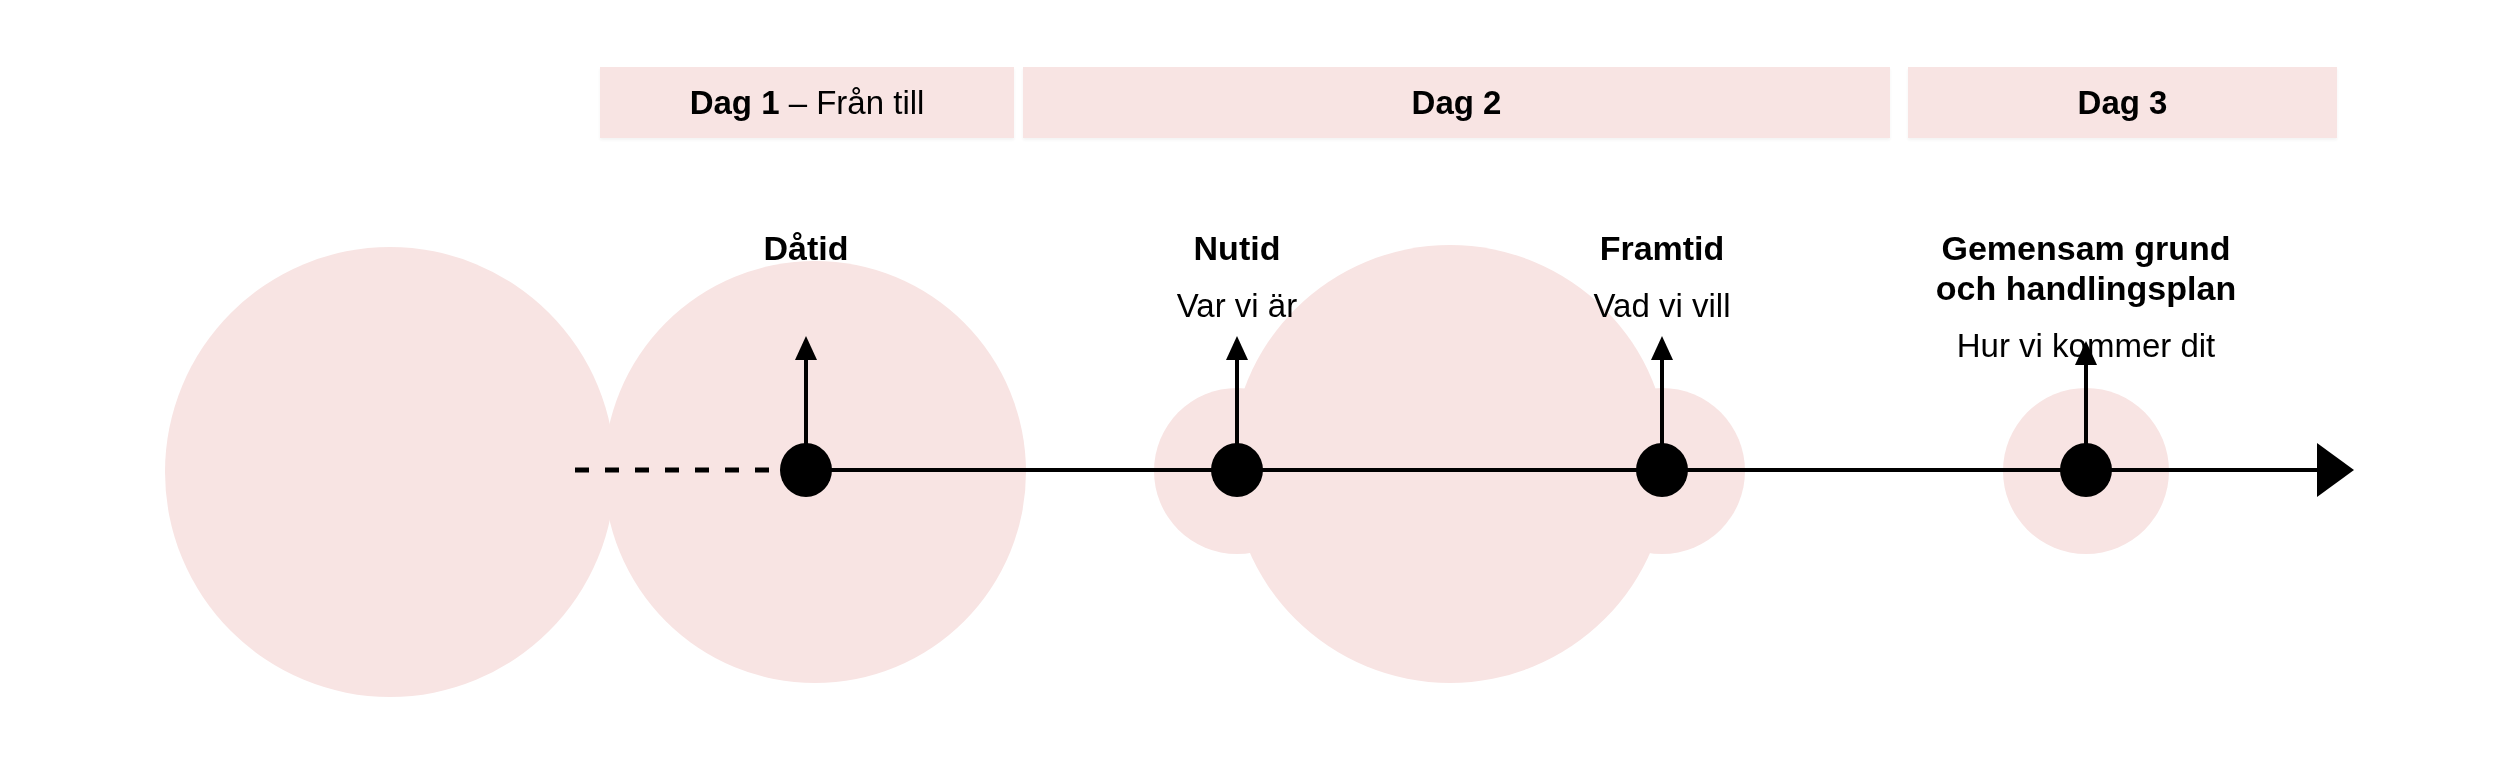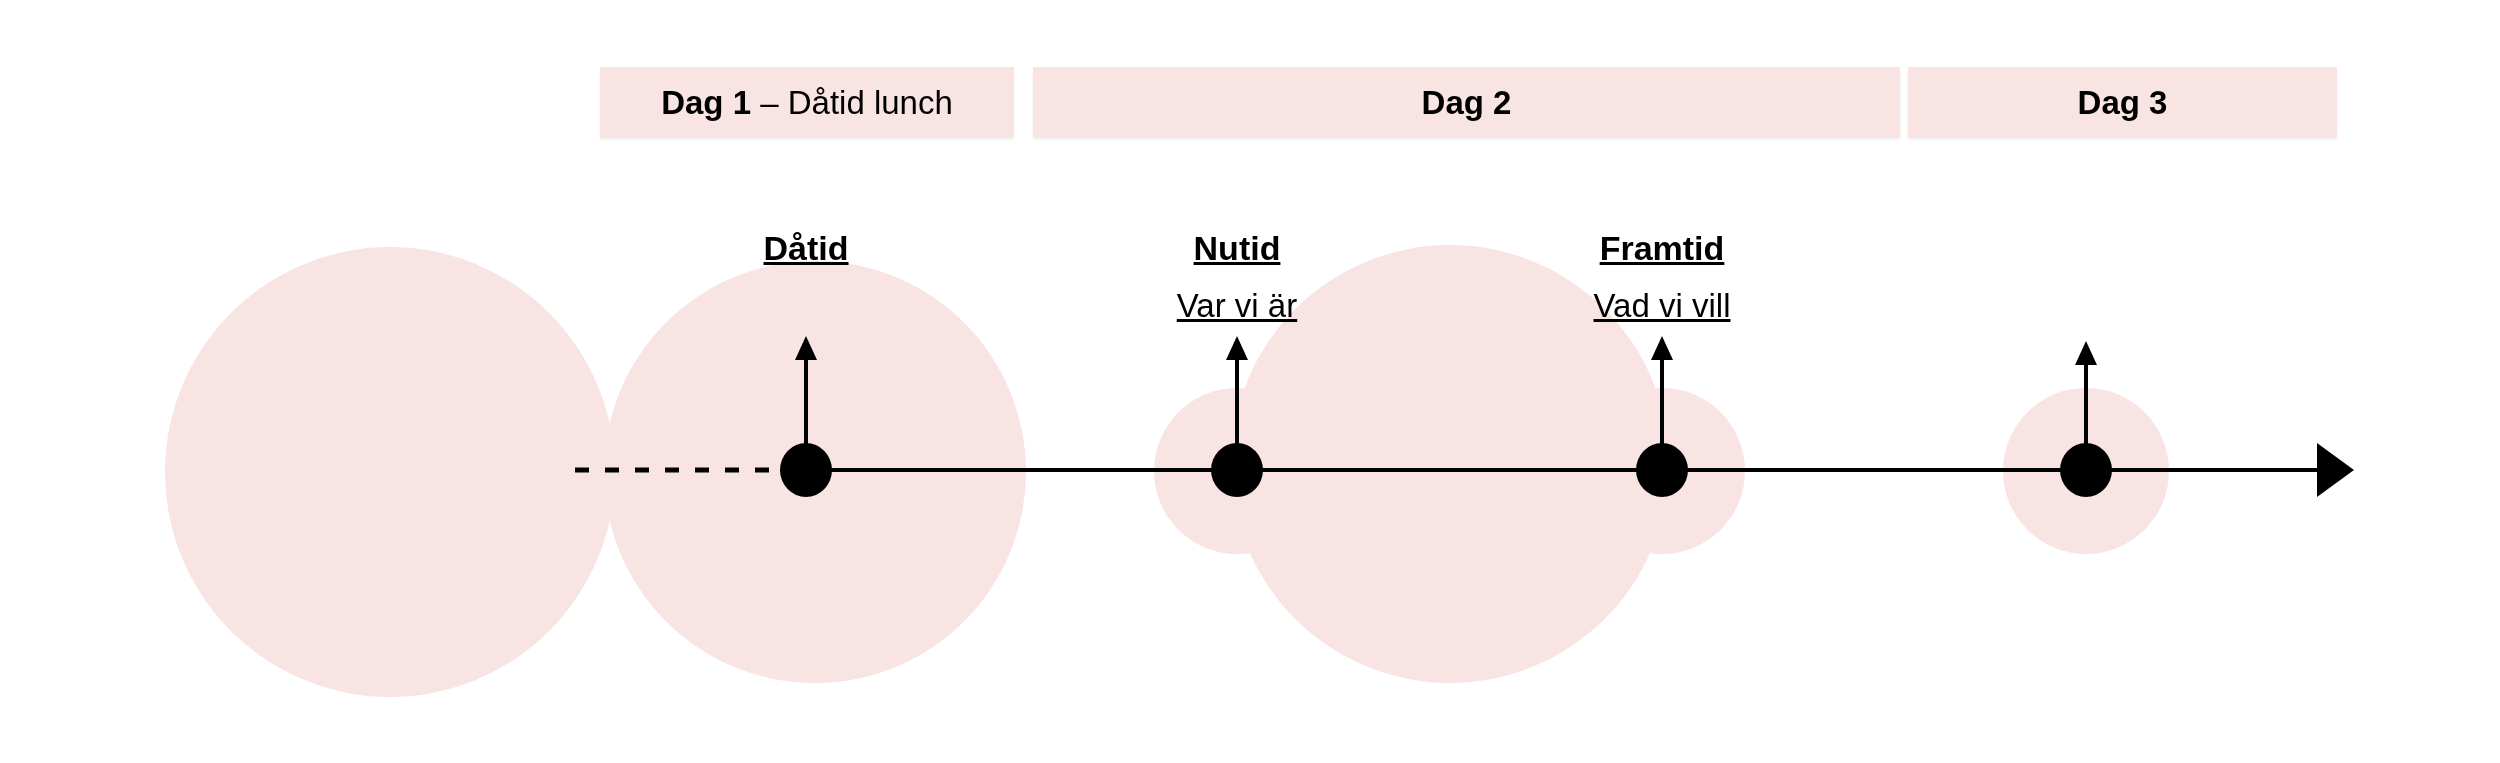--- a/index.html
+++ b/index.html
@@ -38,53 +38,57 @@
     font-size:33px;font-weight:700;line-height:39px;
     white-space:pre-line;
   }
   
   .milestone{
     position:absolute;
     top:210px;
     transform:translateX(-50%);
     text-align:center;
     white-space:pre-line;
-    text-decoration:underline;
   }
   .m-title{font-size:34px;font-weight:700;line-height:40px;}
   .m-sub{font-size:33px;font-weight:400;line-height:40px;}
   svg.overlay{position:absolute;left:0;top:0;}
 </style>
 </head>
 <body>
 
 <div class="canvas">
 
   <div class="pcircle" style="left:165px;top:247px;width:450px;height:450px;"></div>
   <div class="pcircle" style="left:604px;top:261px;width:422px;height:422px;"></div>
   <div class="pcircle" style="left:1154px;top:388px;width:166px;height:166px;"></div>
   <div class="pcircle" style="left:1231px;top:245px;width:438px;height:438px;"></div>
   <div class="pcircle" style="left:1579px;top:388px;width:166px;height:166px;"></div>
   <div class="pcircle" style="left:2003px;top:388px;width:166px;height:166px;"></div>
 
-  <div class="bar" style="left:600px;width:414px;"><span class="b">Dag 1</span><span> – Dåtid lunch</span></div>
-  <div class="bar" style="left:1023px;width:867px;margin-left:10px;"><span class="b">Dag 2</span><span></span></div>
+  <div class="bar" style="left:600px;width:414px;"><span class="b">Dag 1</span><span> – Från till</span></div>
+  <div class="bar" style="left:1023px;width:867px;"><span class="b">Dag 2</span><span></span></div>
   <div class="bar" style="left:1908px;width:429px;gap:42px;"><span class="b">Dag 3</span></div>
 
 
   <div class="milestone" style="left:806px;">
     <div class="m-title">Dåtid</div>
   </div>
   <div class="milestone" style="left:1237px;">
     <div class="m-title">Nutid</div>
     <div class="m-sub">Var vi är</div>
   </div>
   <div class="milestone" style="left:1662px;">
     <div class="m-title">Framtid</div>
     <div class="m-sub">Vad vi vill</div>
+  </div>
+  <div class="milestone" style="left:2086px;">
+    <div class="m-title">Gemensam grund
+och handlingsplan</div>
+    <div class="m-sub">Hur vi kommer dit</div>
   </div>
 
   <svg class="overlay" width="2500" height="763" viewBox="0 0 2500 763">
 
     <line x1="575" y1="470" x2="783" y2="470" stroke="#000" stroke-width="5" stroke-dasharray="14 16"></line>
 
     <line x1="806" y1="470" x2="2320" y2="470" stroke="#000" stroke-width="4"></line>
     <polygon points="2317,443 2317,497 2354,470" fill="#000"></polygon>
 
     <g>

